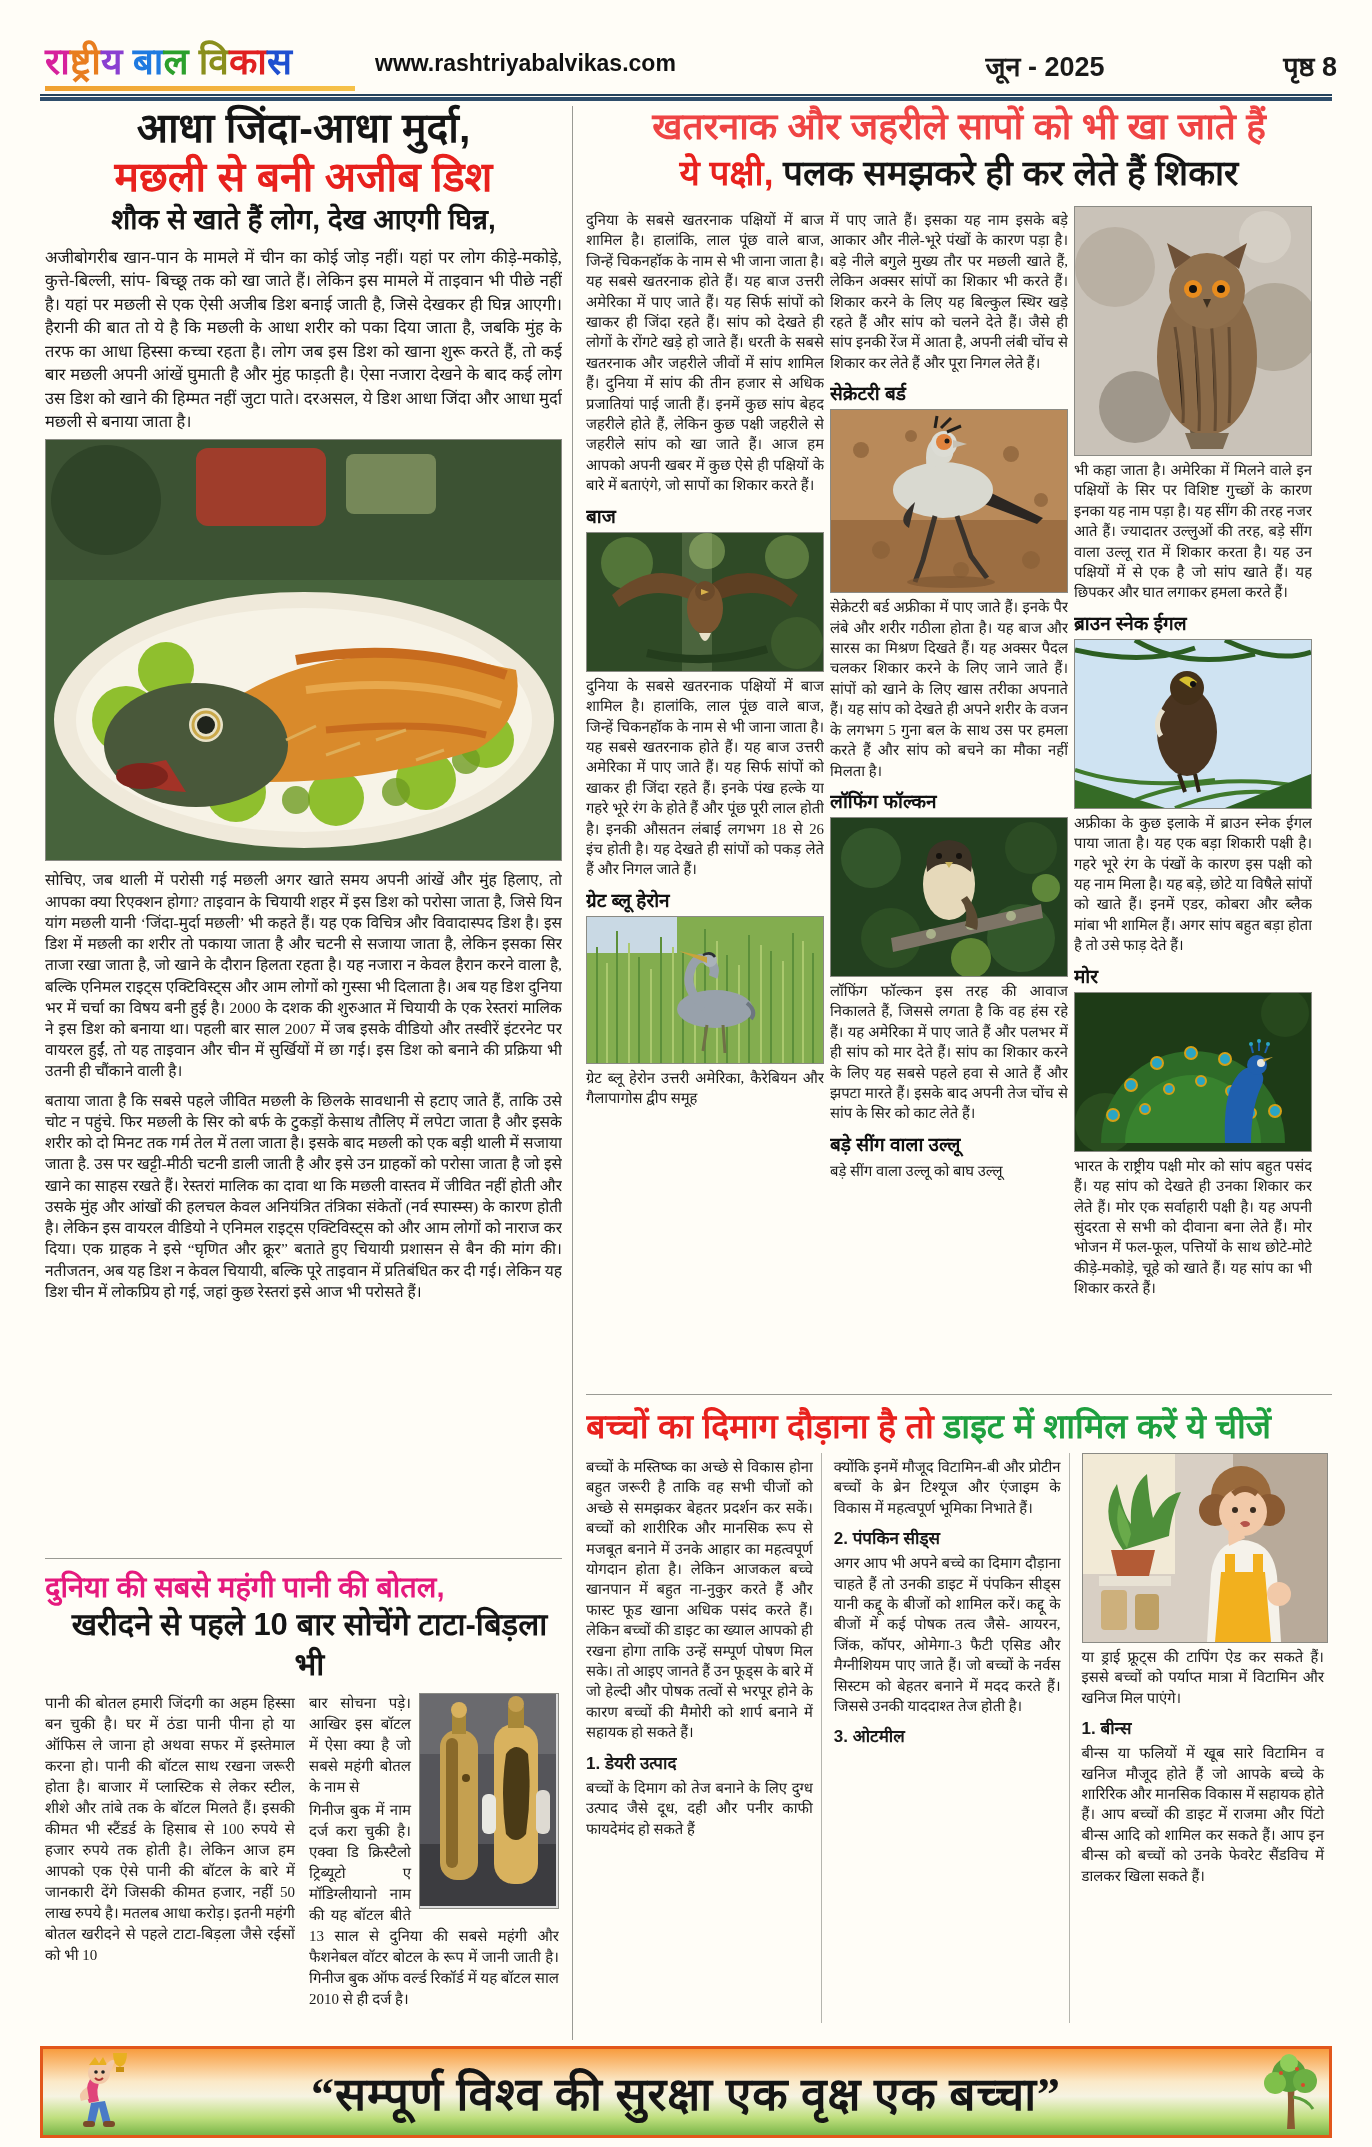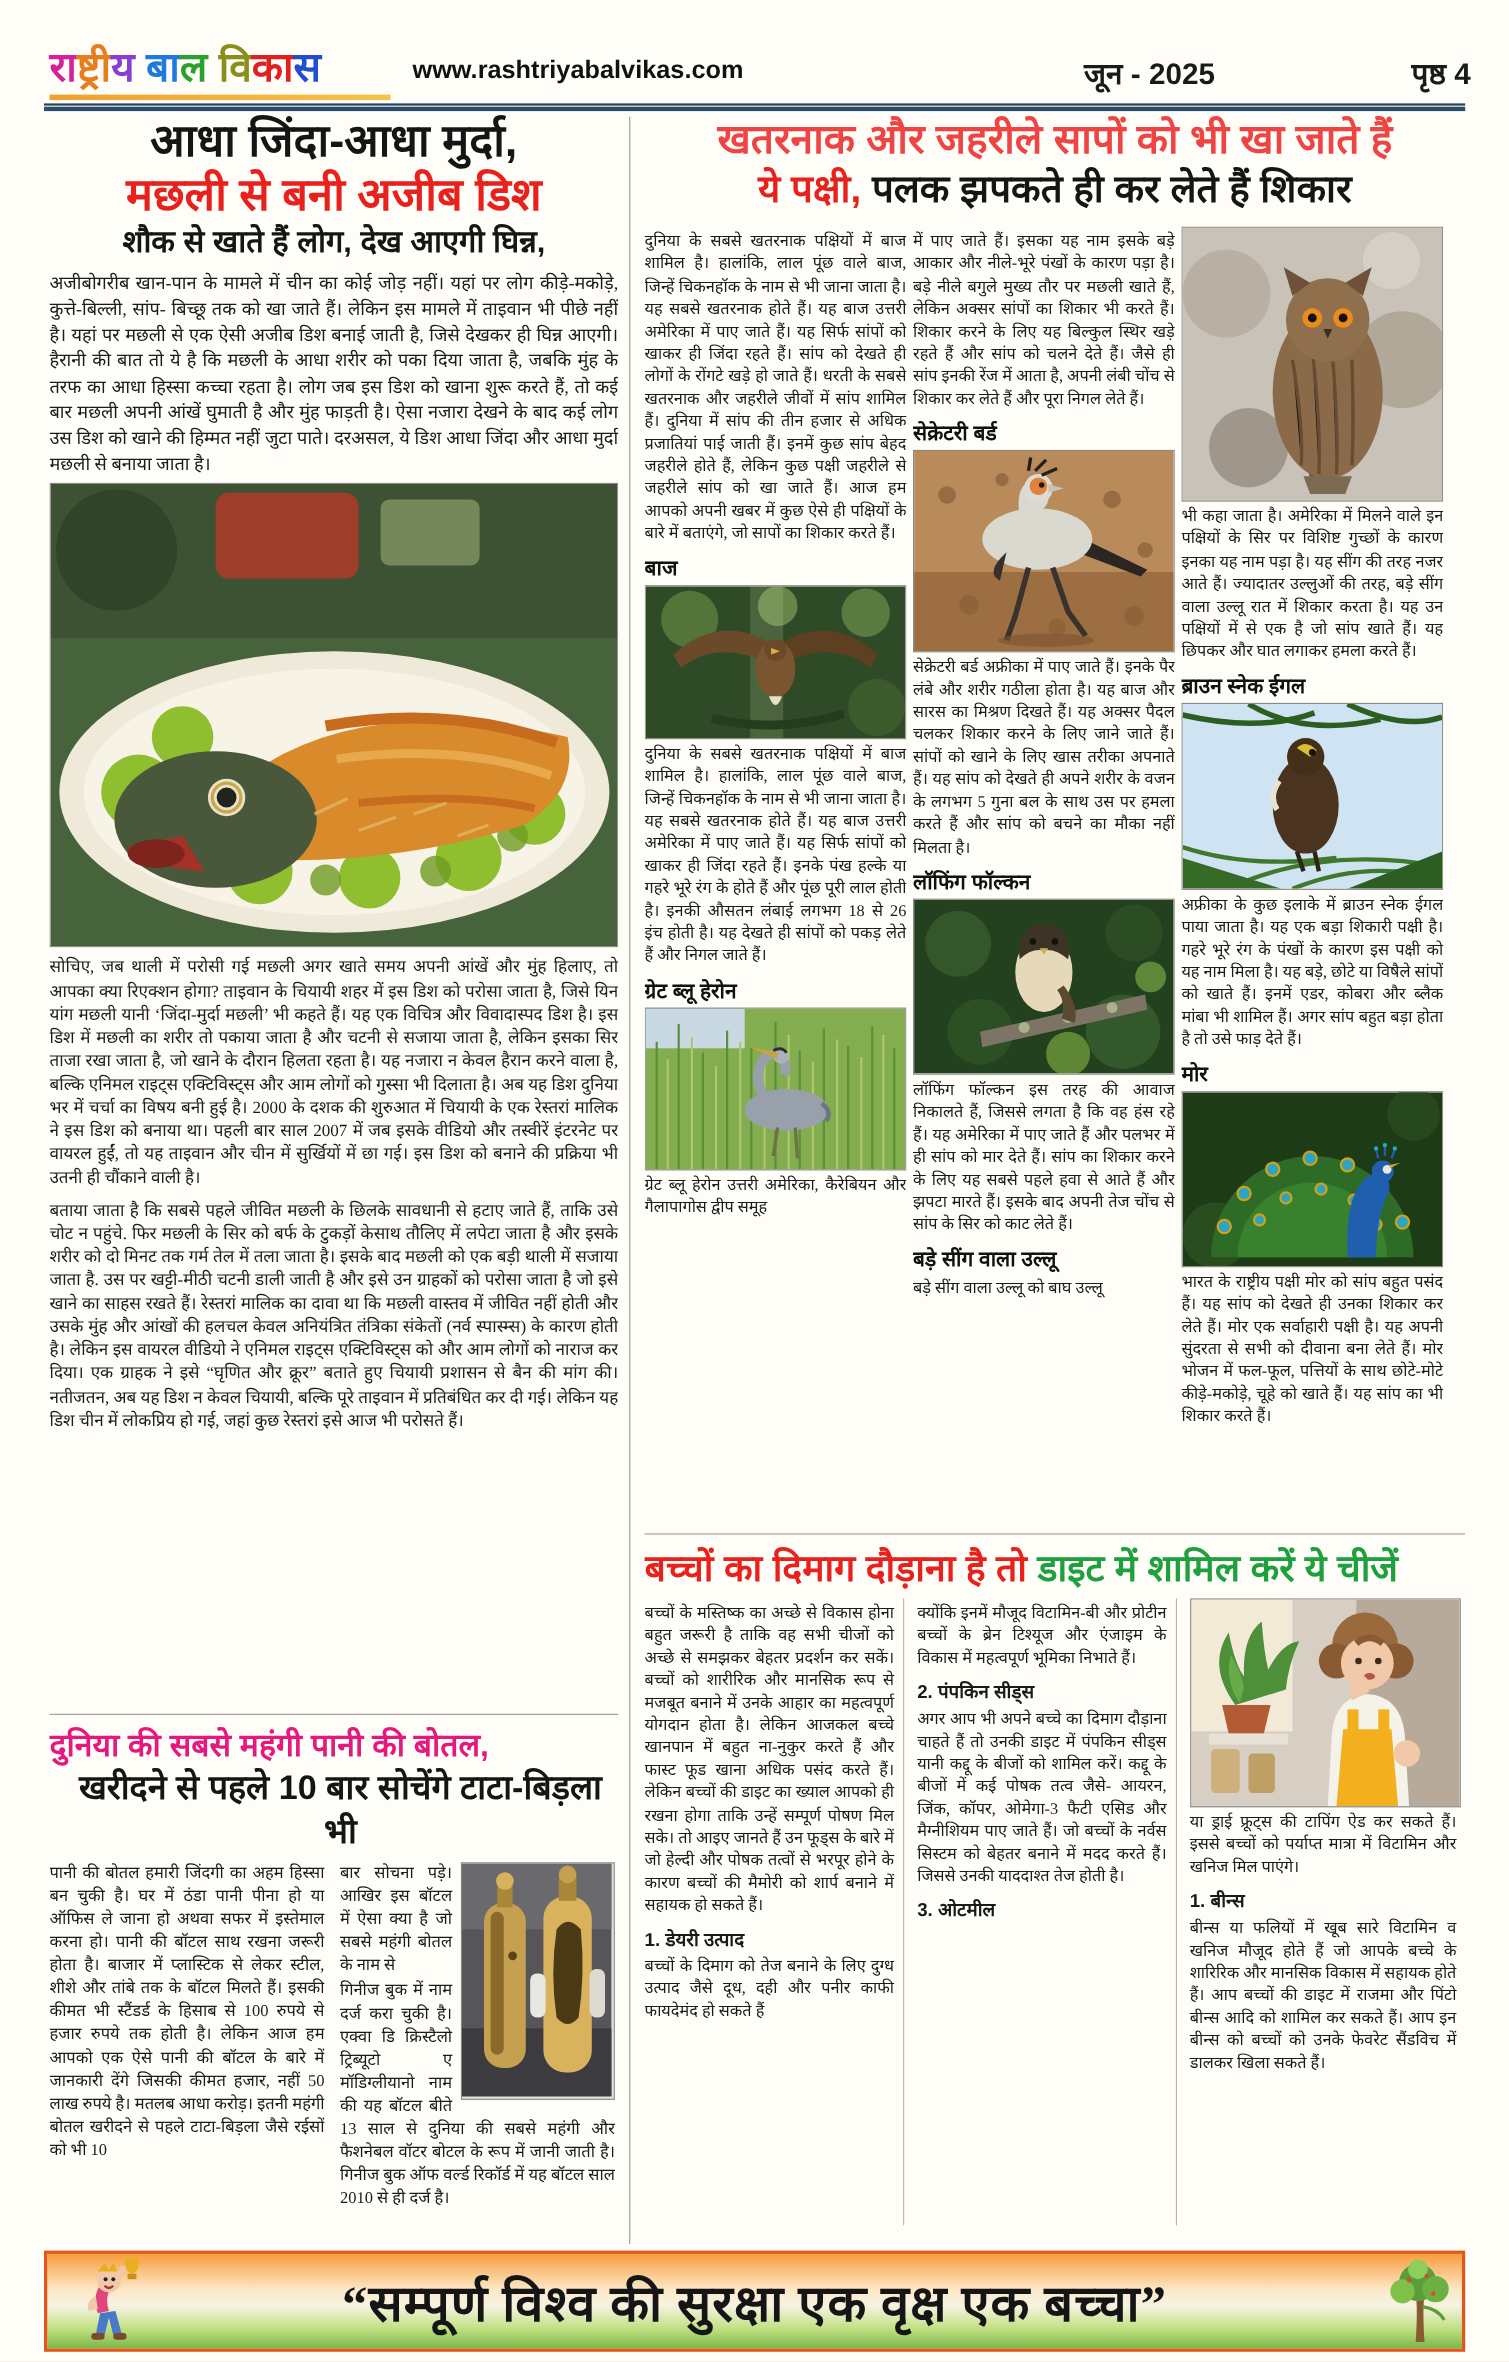--- a/index.html
+++ b/index.html
@@ -69,21 +69,21 @@
 
 <div class="page">
 
   <div class="masthead">
     <div class="logo">
       <span style="color: rgb(214, 33, 156);">रा</span><span style="color: rgb(232, 125, 30);">ष्ट्री</span><span style="color: rgb(138, 63, 209);">य </span><span style="color: rgb(31, 122, 224);">बा</span><span style="color: rgb(44, 160, 44);">ल </span><span style="color: rgb(138, 143, 28);">वि</span><span style="color: rgb(224, 32, 32);">का</span><span style="color: rgb(31, 79, 208);">स</span>
     </div>
     <div class="logo-underline"></div>
     <div class="site-url">www.rashtriyabalvikas.com</div>
     <div class="issue-date">जून - 2025</div>
-    <div class="page-num">पृष्ठ 4</div>
+    <div class="page-num">पृष्ठ 8</div>
   </div>
   <div class="head-rule"></div>
   <div class="vdiv-main"></div>
 
   <div class="fish">
     <h1 class="fh1">आधा जिंदा-आधा मुर्दा,</h1>
     <h1 class="fh2">मछली से बनी अजीब डिश</h1>
     <h1 class="fh3">शौक से खाते हैं लोग, देख आएगी घिन्न,</h1>
     <p class="body-txt">अजीबोगरीब खान-पान के मामले में चीन का कोई जोड़ नहीं। यहां पर लोग कीड़े-मकोड़े, कुत्ते-बिल्ली, सांप- बिच्छू तक को खा जाते हैं। लेकिन इस मामले में ताइवान भी पीछे नहीं है। यहां पर मछली से एक ऐसी अजीब डिश बनाई जाती है, जिसे देखकर ही घिन्न आएगी। हैरानी की बात तो ये है कि मछली के आधा शरीर को पका दिया जाता है, जबकि मुंह के तरफ का आधा हिस्सा कच्चा रहता है। लोग जब इस डिश को खाना शुरू करते हैं, तो कई बार मछली अपनी आंखें घुमाती है और मुंह फाड़ती है। ऐसा नजारा देखने के बाद कई लोग उस डिश को खाने की हिम्मत नहीं जुटा पाते। दरअसल, ये डिश आधा जिंदा और आधा मुर्दा मछली से बनाया जाता है।</p>
     <span class="ph" style="width:515px;height:420px;margin-top:6px;">
@@ -129,21 +129,21 @@
             <path d="M370,320 l28,-10"></path>
         </g>
       </svg>
     </span>
     <p class="body-sm">सोचिए, जब थाली में परोसी गई मछली अगर खाते समय अपनी आंखें और मुंह हिलाए, तो आपका क्या रिएक्शन होगा? ताइवान के चियायी शहर में इस डिश को परोसा जाता है, जिसे यिन यांग मछली यानी ‘जिंदा-मुर्दा मछली’ भी कहते हैं। यह एक विचित्र और विवादास्पद डिश है। इस डिश में मछली का शरीर तो पकाया जाता है और चटनी से सजाया जाता है, लेकिन इसका सिर ताजा रखा जाता है, जो खाने के दौरान हिलता रहता है। यह नजारा न केवल हैरान करने वाला है, बल्कि एनिमल राइट्स एक्टिविस्ट्स और आम लोगों को गुस्सा भी दिलाता है। अब यह डिश दुनिया भर में चर्चा का विषय बनी हुई है। 2000 के दशक की शुरुआत में चियायी के एक रेस्तरां मालिक ने इस डिश को बनाया था। पहली बार साल 2007 में जब इसके वीडियो और तस्वीरें इंटरनेट पर वायरल हुईं, तो यह ताइवान और चीन में सुर्खियों में छा गई। इस डिश को बनाने की प्रक्रिया भी उतनी ही चौंकाने वाली है।</p>
     <p class="body-sm">बताया जाता है कि सबसे पहले जीवित मछली के छिलके सावधानी से हटाए जाते हैं, ताकि उसे चोट न पहुंचे. फिर मछली के सिर को बर्फ के टुकड़ों केसाथ तौलिए में लपेटा जाता है और इसके शरीर को दो मिनट तक गर्म तेल में तला जाता है। इसके बाद मछली को एक बड़ी थाली में सजाया जाता है. उस पर खट्टी-मीठी चटनी डाली जाती है और इसे उन ग्राहकों को परोसा जाता है जो इसे खाने का साहस रखते हैं। रेस्तरां मालिक का दावा था कि मछली वास्तव में जीवित नहीं होती और उसके मुंह और आंखों की हलचल केवल अनियंत्रित तंत्रिका संकेतों (नर्व स्पास्म्स) के कारण होती है। लेकिन इस वायरल वीडियो ने एनिमल राइट्स एक्टिविस्ट्स को और आम लोगों को नाराज कर दिया। एक ग्राहक ने इसे “घृणित और क्रूर” बताते हुए चियायी प्रशासन से बैन की मांग की। नतीजतन, अब यह डिश न केवल चियायी, बल्कि पूरे ताइवान में प्रतिबंधित कर दी गई। लेकिन यह डिश चीन में लोकप्रिय हो गई, जहां कुछ रेस्तरां इसे आज भी परोसते हैं।</p>
   </div>
 
   <div class="bird">
     <h1 class="bh1">खतरनाक और जहरीले सापों को भी खा जाते हैं</h1>
-    <h1 class="bh2"><span class="red">ये पक्षी, </span><span>पलक झपकते ही कर लेते हैं शिकार</span></h1>
+    <h1 class="bh2"><span class="red">ये पक्षी, </span><span>पलक समझकरे ही कर लेते हैं शिकार</span></h1>
     <div class="bird-cols">
 
       <div class="bcol">
         <p>दुनिया के सबसे खतरनाक पक्षियों में बाज शामिल है। हालांकि, लाल पूंछ वाले बाज, जिन्हें चिकनहॉक के नाम से भी जाना जाता है। यह सबसे खतरनाक होते हैं। यह बाज उत्तरी अमेरिका में पाए जाते हैं। यह सिर्फ सांपों को खाकर ही जिंदा रहते हैं। सांप को देखते ही लोगों के रोंगटे खड़े हो जाते हैं। धरती के सबसे खतरनाक और जहरीले जीवों में सांप शामिल हैं। दुनिया में सांप की तीन हजार से अधिक प्रजातियां पाई जाती हैं। इनमें कुछ सांप बेहद जहरीले होते हैं, लेकिन कुछ पक्षी जहरीले से जहरीले सांप को खा जाते हैं। आज हम आपको अपनी खबर में कुछ ऐसे ही पक्षियों के बारे में बताएंगे, जो सापों का शिकार करते हैं।</p>
         <div class="subhead">बाज</div>
         <span class="ph" style="width:236px;height:138px;">
           <svg width="236" height="138" viewBox="0 0 236 138">
             <rect width="236" height="138" fill="#2f4a26"></rect>
             <circle cx="40" cy="30" r="26" fill="#5d7f3e" opacity="0.8"></circle>
               <circle cx="200" cy="24" r="22" fill="#6d8f4a" opacity="0.7"></circle>

